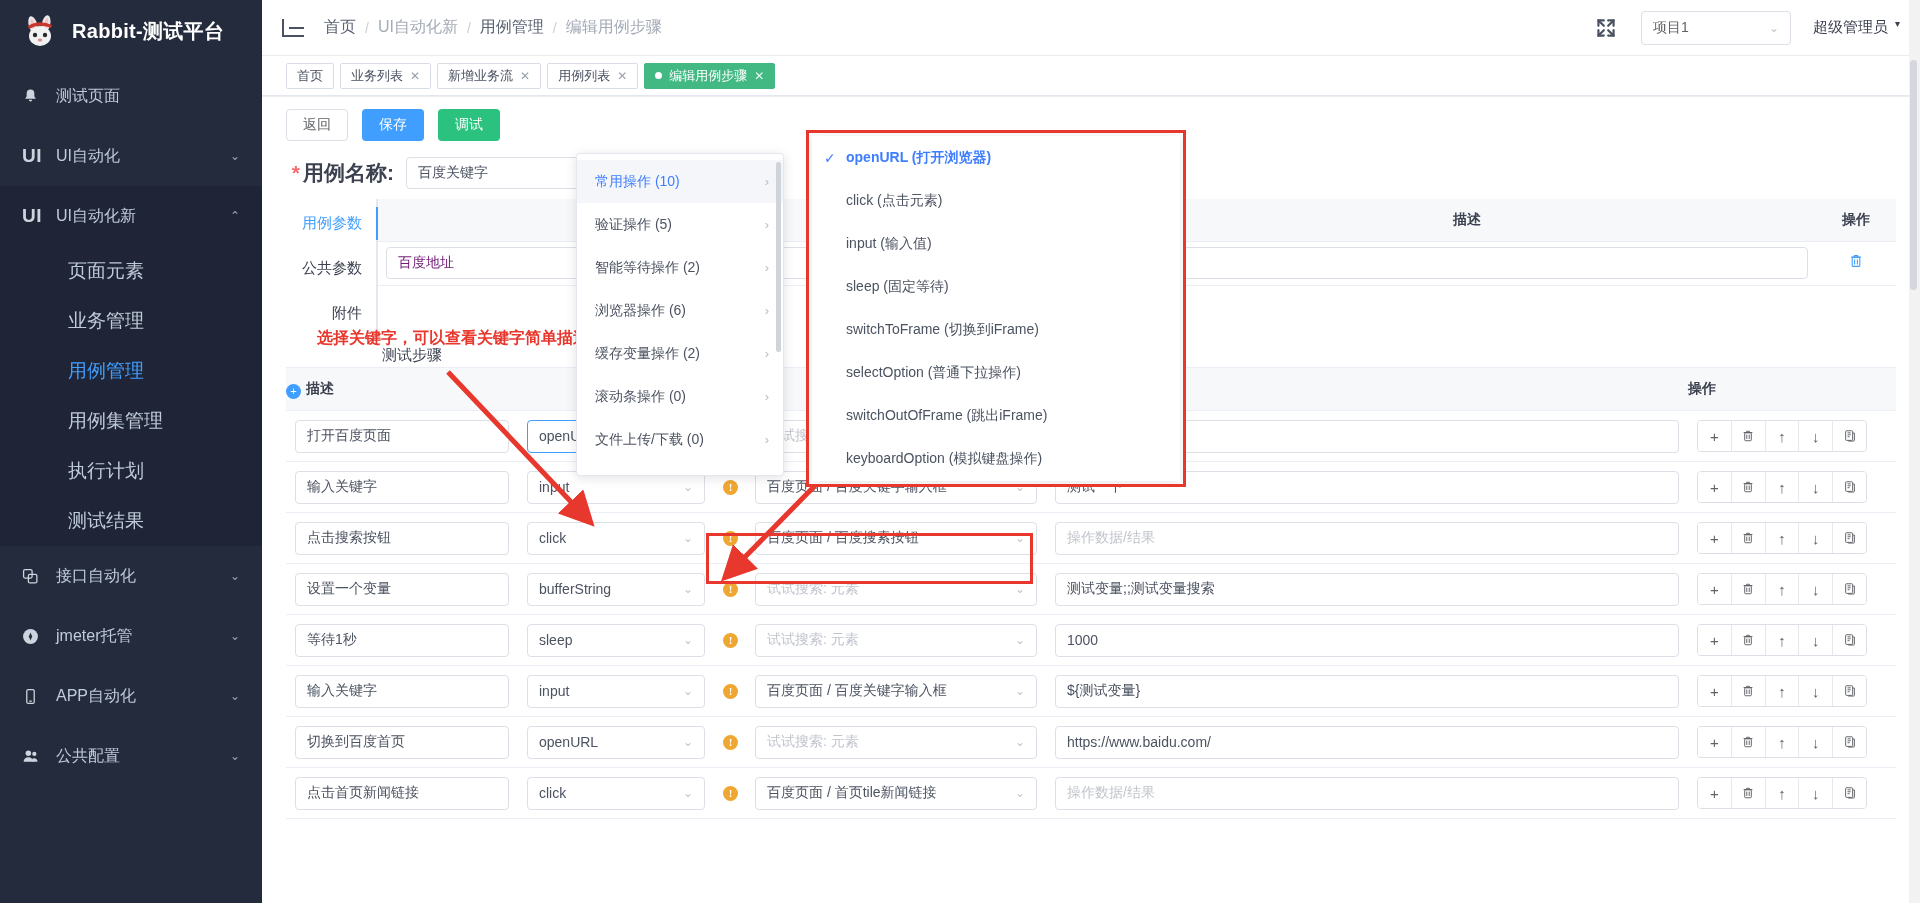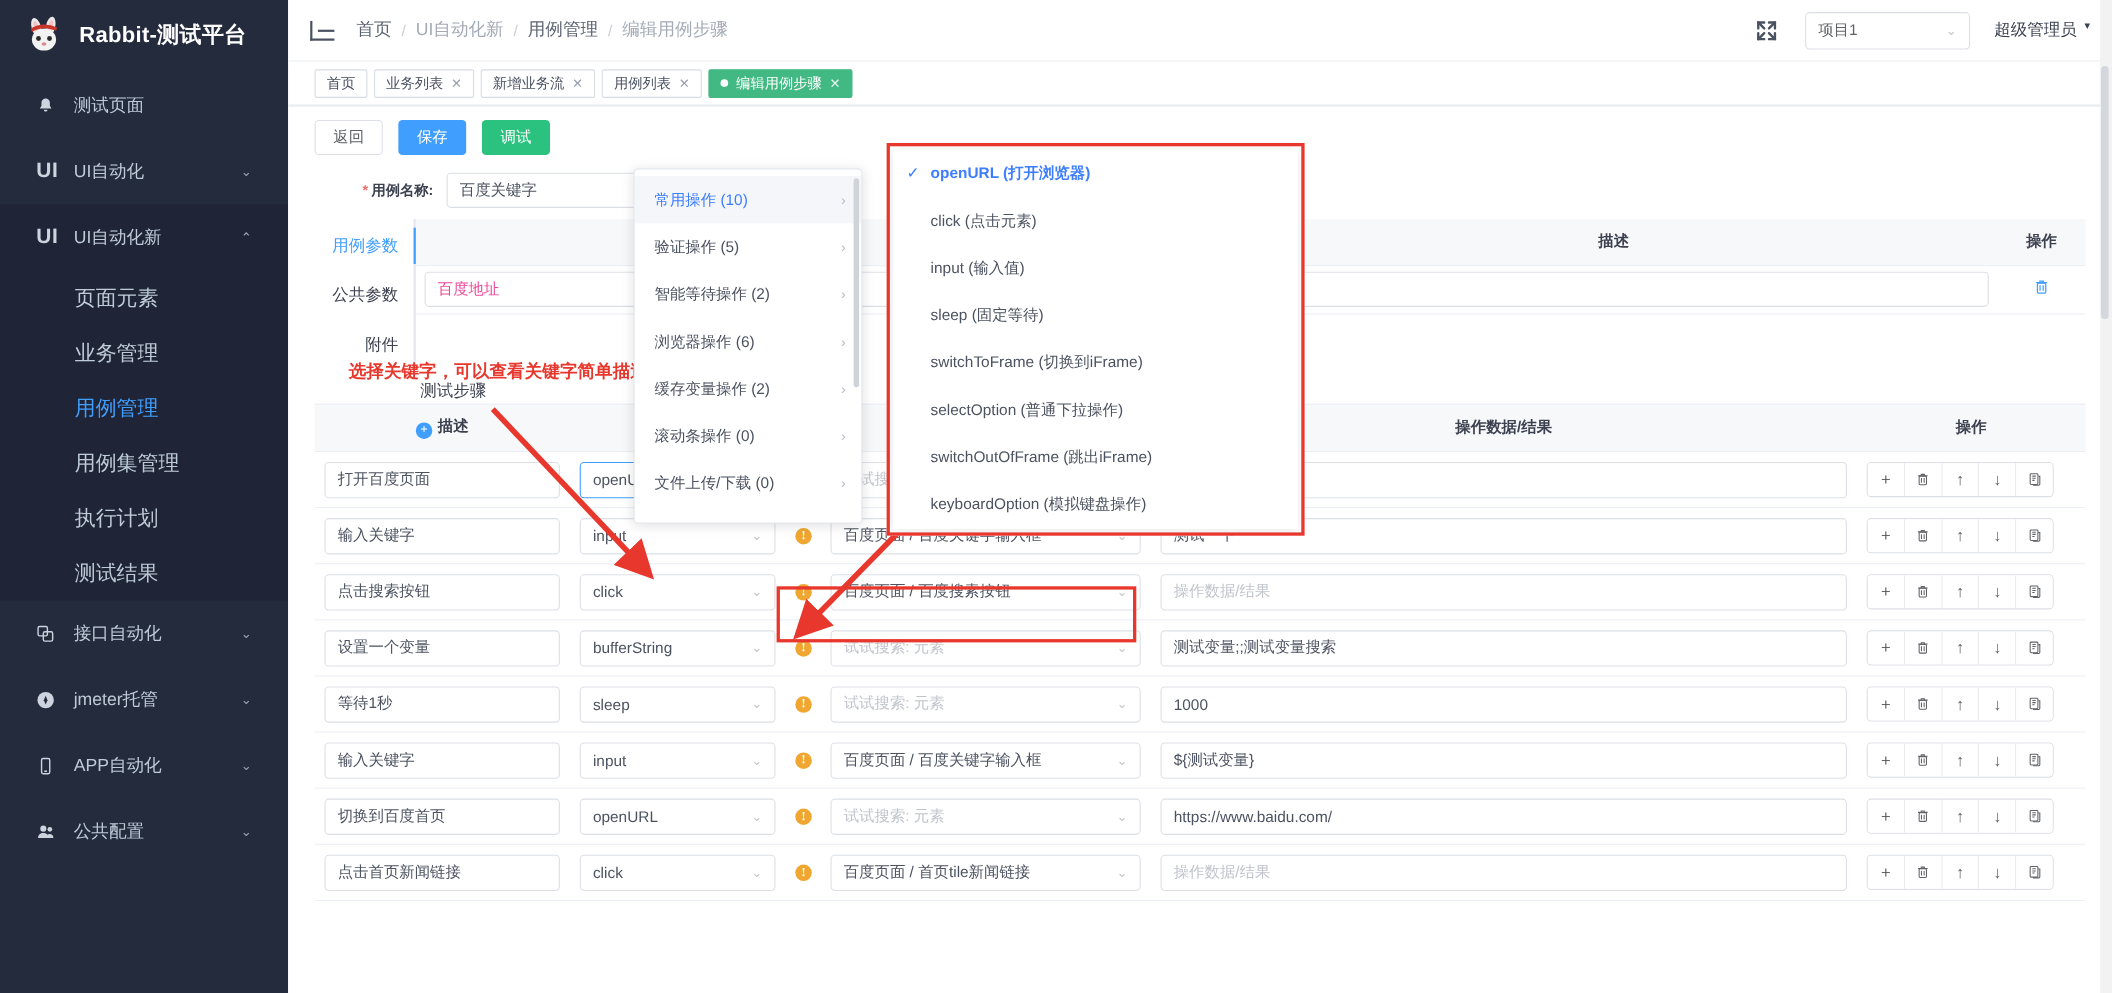--- a/index.html
+++ b/index.html
@@ -20,21 +20,21 @@
   }
   .logo-row {
     height: 62px; display: flex; align-items: center; gap: 10px;
     padding-left: 22px; background: #242b3d;
   }
   .logo-mark { width: 40px; height: 34px; position: relative; flex: 0 0 40px; }
   .logo-title { color: #fff; font-size: 20px; font-weight: bold; letter-spacing: .3px; }
   .nav { padding-top: 4px; }
   .nav-item {
     height: 60px; display: flex; align-items: center;
-    padding: 0 33px; font-size: 16px; color: #bfcbd9; cursor: pointer;
+    padding: 0 22px; font-size: 16px; color: #bfcbd9; cursor: pointer;
     position: relative;
   }
   .nav-item .ico { width: 34px; flex: 0 0 34px; display: flex; align-items: center; font-size: 17px; color: #ced4de; }
   .nav-item .ico.txt { font-size: 19px; font-weight: bold; letter-spacing: .5px; }
   .nav-item .lbl { flex: 1; }
   .nav-item .arrow { font-size: 12px; color: #9aa5b5; }
   .nav-group-open { background: #1f2536; }
   .subnav { background: #1f2536; }
   .sub-item {
     height: 50px; display: flex; align-items: center;
@@ -95,21 +95,21 @@
   .btn {
     height: 32px; min-width: 54px; padding: 0 16px; border-radius: 4px;
     font-size: 14px; display: inline-flex; align-items: center; justify-content: center;
     cursor: pointer; border: 1px solid transparent;
   }
   .btn.default { background: #fff; border-color: #dcdfe6; color: #606266; }
   .btn.primary { background: #409eff; color: #fff; }
   .btn.success { background: #2bc17e; color: #fff; }
 
   .formrow { display: flex; align-items: center; padding: 10px 24px 4px 24px; }
-  .flabel { font-size: 13px; color: #3c4150; font-weight: bold; width: 120px; text-align: right; padding-right: 12px; }
+  .flabel { font-size: 21px; color: #3c4150; font-weight: bold; width: 120px; text-align: right; padding-right: 12px; }
   .flabel .req { color: #f56c6c; margin-right: 3px; }
   .inp {
     height: 32px; border: 1px solid #dcdfe6; border-radius: 4px; background: #fff;
     font-size: 14px; color: #4b5260; display: flex; align-items: center; padding: 0 11px;
   }
   .inp.ph { color: #c0c4cc; }
 
   
   .paramwrap { display: flex; padding: 6px 24px 0 24px; }
   .vtabs { width: 92px; flex: 0 0 92px; border-right: 2px solid #e4e7ed; padding-top: 2px; }
@@ -126,34 +126,34 @@
   table.grid { width: 100%; border-collapse: collapse; table-layout: fixed; }
   table.grid th {
     background: #f7f8fa; font-size: 14px; color: #3c4150; font-weight: bold;
     height: 42px; border-bottom: 1px solid #ebeef5; text-align: center;
   }
   table.grid td {
     height: 44px; border-bottom: 1px solid #ebeef5; padding: 0 8px; vertical-align: middle;
   }
   table.grid td .cell-inp {
     height: 32px; border: 1px solid #dcdfe6; border-radius: 4px; background: #fff;
-    font-size: 14px; color: #ec4899; display: flex; align-items: center; padding: 0 11px;
+    font-size: 14px; color: #701a75; display: flex; align-items: center; padding: 0 11px;
     width: 100%;
   }
   .trash { color: #409eff; font-size: 16px; cursor: pointer; text-align: center; }
 
   .steps-title { font-size: 15px; color: #3c4150; padding: 10px 24px 2px 120px; }
 
   
   .steps-wrap { padding: 0 24px; }
   .steps-head {
     display: flex; background: #f7f8fa; height: 44px; align-items: center;
     border-bottom: 1px solid #ebeef5; border-top: 1px solid #ebeef5;
   }
-  .steps-head > div { font-size: 14px; color: #3c4150; font-weight: bold; text-align: center; }
+  .steps-head > div { font-size: 14px; color: #3c4150; font-weight: bold; }
   .col-desc   { width: 232px; flex: 0 0 232px; }
   .col-kw     { width: 196px; flex: 0 0 196px; }
   .col-warn   { width: 32px;  flex: 0 0 32px; }
   .col-elem   { width: 300px; flex: 0 0 300px; }
   .col-data   { flex: 1 1 auto; }
   .col-ops    { width: 208px; flex: 0 0 208px; }
 
   .plus-ico { display: inline-flex; align-items: center; justify-content: center;
     width: 15px; height: 15px; border-radius: 50%; background: #409eff; color: #fff;
     font-size: 11px; line-height: 1; margin-right: 5px; vertical-align: -2px; font-weight: normal;}

